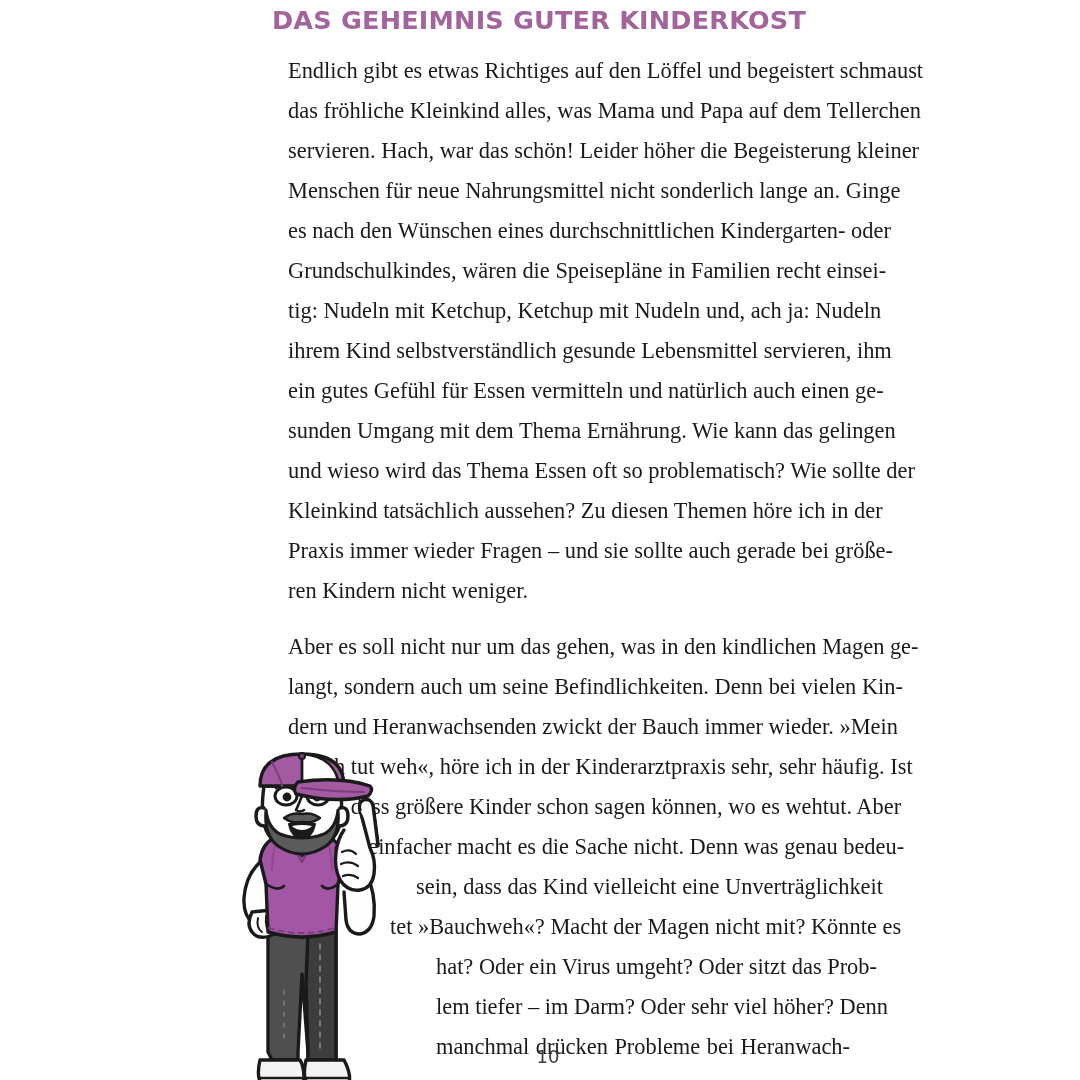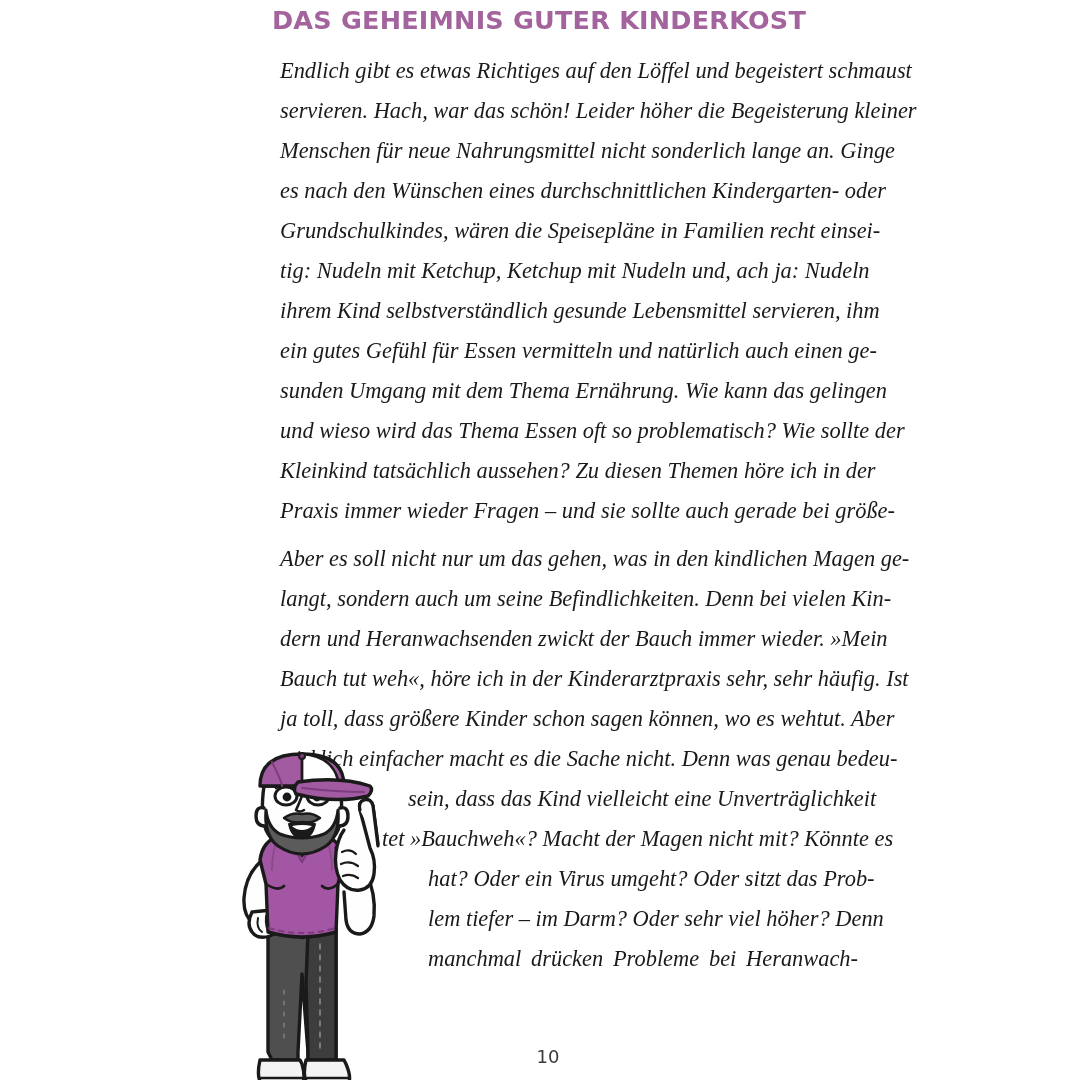--- a/index.html
+++ b/index.html
@@ -34,27 +34,26 @@
     font-weight: bold;
     font-size: 25.5px;
     letter-spacing: 0.2px;
     color: #a3639c;
     line-height: 1.0;
     margin: 0 0 17px 0;
     white-space: nowrap;
   }
 
   .para {
-    margin: 8px;
+    margin: 16px;
     font-size: 22.4px;
     line-height: 40px;
     text-align: justify;
     text-justify: inter-word;
     hyphens: manual;
-    font-style: italic;
   }
 
   
   .ln {
     display: block;
     text-align: justify;
     text-align-last: justify;
     font-size: 22.4px;
     line-height: 40px;
     white-space: nowrap;
@@ -90,31 +89,33 @@
 <body>
 
 <div id="page">
 
   <div id="text-column">
 
     <h1 id="chapter-title">DAS GEHEIMNIS GUTER KINDERKOST</h1>
 
     <div class="para">
       <span class="ln">Endlich gibt es etwas Richtiges auf den Löffel und begeistert schmaust</span>
+      <span class="ln">das fröhliche Kleinkind alles, was Mama und Papa auf dem Tellerchen</span>
       <span class="ln">servieren. Hach, war das schön! Leider höher die Begeisterung kleiner</span>
       <span class="ln">Menschen für neue Nahrungsmittel nicht sonderlich lange an. Ginge</span>
       <span class="ln">es nach den Wünschen eines durchschnittlichen Kindergarten- oder</span>
       <span class="ln">Grundschulkindes, wären die Speisepläne in Familien recht einsei-</span>
       <span class="ln">tig: Nudeln mit Ketchup, Ketchup mit Nudeln und, ach ja: Nudeln</span>
       <span class="ln">ihrem Kind selbstverständlich gesunde Lebensmittel servieren, ihm</span>
       <span class="ln">ein gutes Gefühl für Essen vermitteln und natürlich auch einen ge-</span>
       <span class="ln">sunden Umgang mit dem Thema Ernährung. Wie kann das gelingen</span>
       <span class="ln">und wieso wird das Thema Essen oft so problematisch? Wie sollte der</span>
       <span class="ln">Kleinkind tatsächlich aussehen? Zu diesen Themen höre ich in der</span>
       <span class="ln">Praxis immer wieder Fragen – und sie sollte auch gerade bei größe-</span>
+      <span class="ln last">ren Kindern nicht weniger.</span>
     </div>
 
     <div class="para">
       <span class="ln">Aber es soll nicht nur um das gehen, was in den kindlichen Magen ge-</span>
       <span class="ln">langt, sondern auch um seine Befindlichkeiten. Denn bei vielen Kin-</span>
       <span class="ln">dern und Heranwachsenden zwickt der Bauch immer wieder. »Mein</span>
       <span class="ln">Bauch tut weh«, höre ich in der Kinderarztpraxis sehr, sehr häufig. Ist</span>
       <span class="ln">ja toll, dass größere Kinder schon sagen können, wo es wehtut. Aber</span>
       <span class="ln">wirklich einfacher macht es die Sache nicht. Denn was genau bedeu-</span>
       <span class="ln" style="padding-left:128px">sein, dass das Kind vielleicht eine Unverträglichkeit</span>

